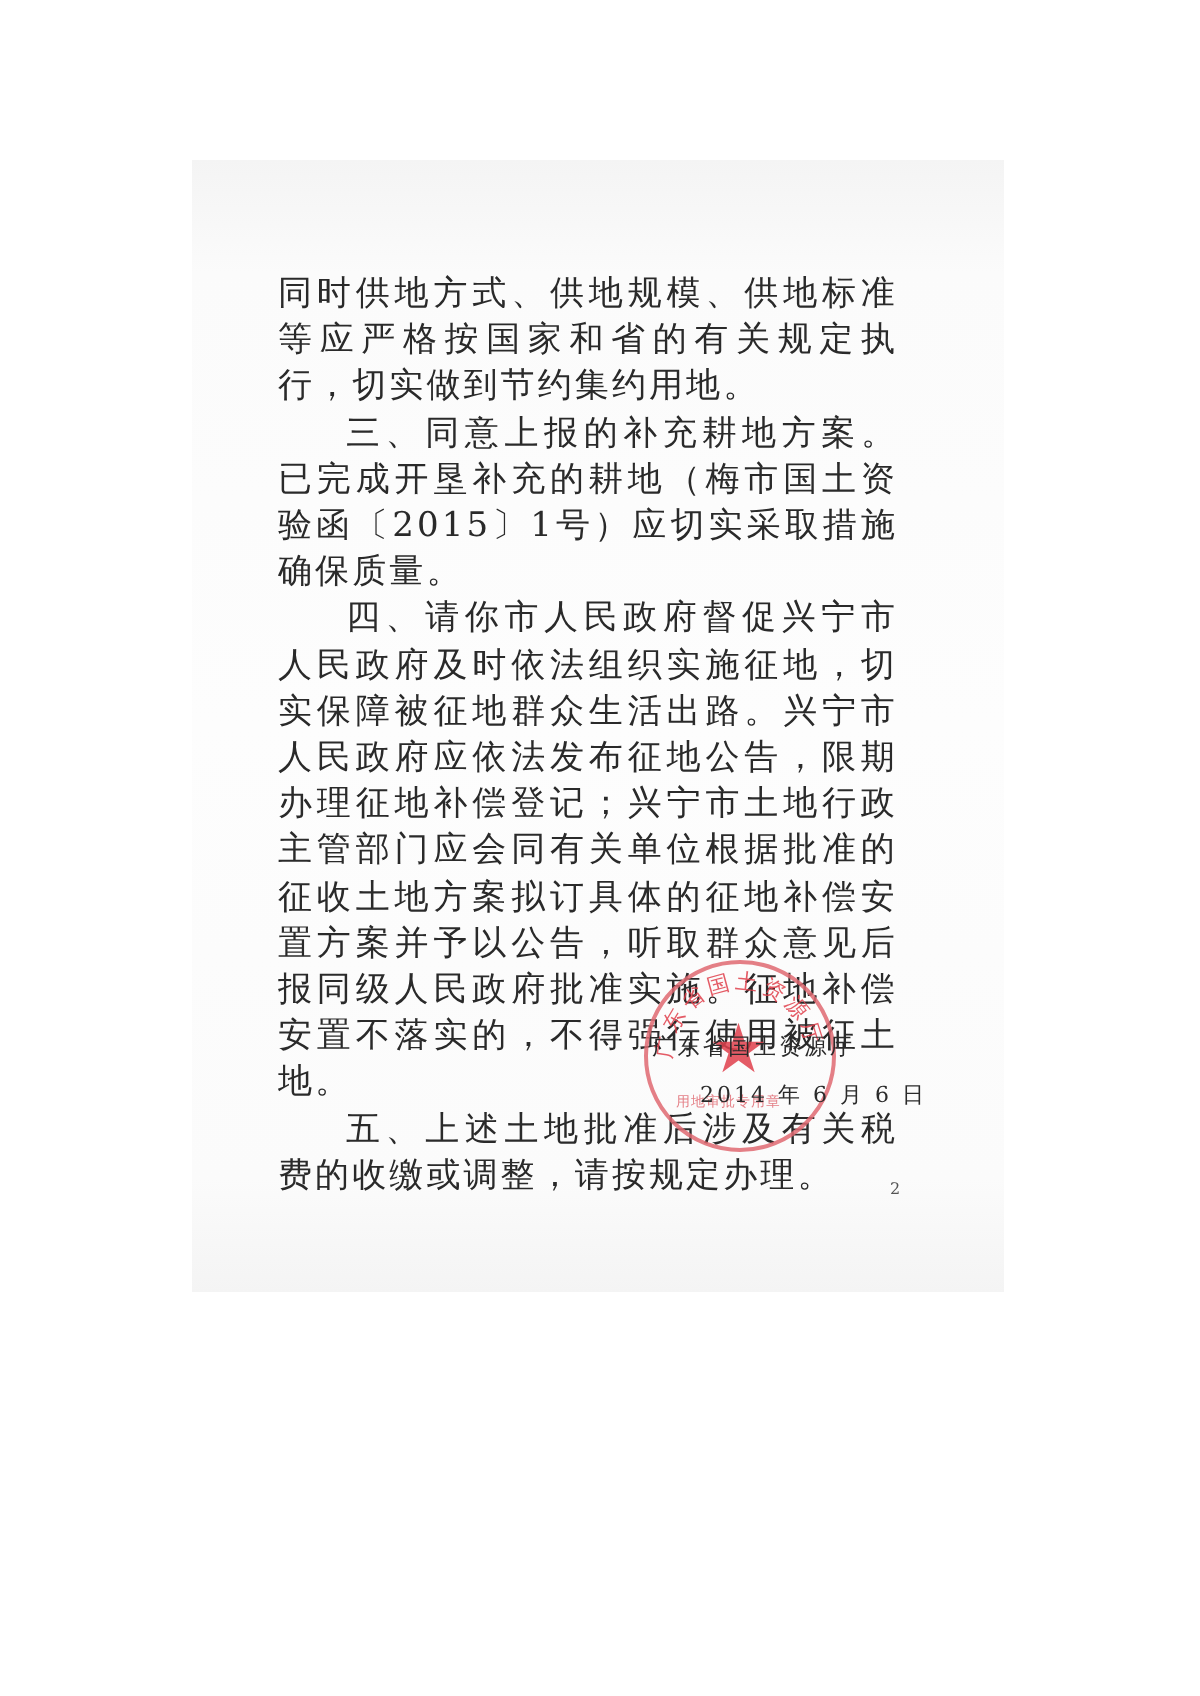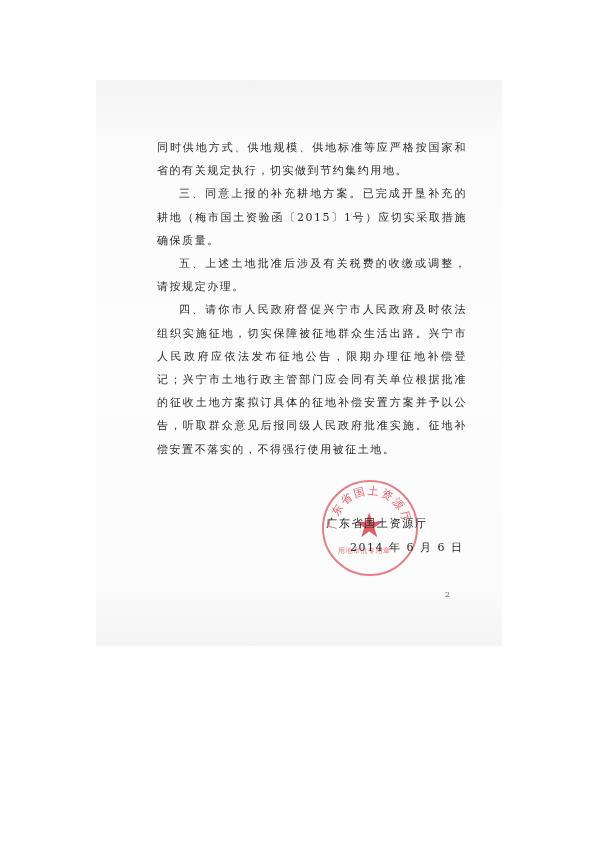--- a/index.html
+++ b/index.html
@@ -5,22 +5,22 @@
   html, body { margin: 0; padding: 0; }
   body {
     width: 600px; height: 848px; background: #ffffff; position: relative; overflow: hidden;
     font-family: "DejaVu Serif", "Liberation Serif", serif;
   }
   .scan-page {
     position: absolute; left: 96px; top: 80px; width: 406px; height: 566px;
     background: linear-gradient(180deg, #f4f4f4 0%, #fbfbfb 10%, #fdfdfd 50%, #fbfbfb 90%, #f4f4f4 100%);
   }
   .body-text {
-    position: absolute; left: 157px; top: 136px; width: 310px;
-    font-size: 11px; line-height: 23.2px; color: #2a2a2a; letter-spacing: 1.55px;
+    position: absolute; left: 139px; top: 136px; width: 310px;
+    font-size: 17px; line-height: 23.2px; color: #2a2a2a; letter-spacing: 1.55px;
   }
   .para { margin: 0; text-indent: 2em; text-align: justify; }
   .para.cont { text-indent: 0; }
   .seal {
     position: absolute; left: 322px; top: 480px; width: 92px; height: 92px;
     border-radius: 50%; border: 2px solid #e06a72; opacity: 0.85;
   }
   .seal-arc {
     position: absolute; left: 0; top: 0; width: 92px; height: 92px;
   }
@@ -42,22 +42,22 @@
   }
 </style>
 </head>
 <body>
 
 <div class="scan-page"></div>
 
 <div class="body-text">
   <p class="para cont">同时供地方式、供地规模、供地标准等应严格按国家和省的有关规定执行，切实做到节约集约用地。</p>
   <p class="para">三、同意上报的补充耕地方案。已完成开垦补充的耕地（梅市国土资验函〔2015〕1号）应切实采取措施确保质量。</p>
+  <p class="para">四、请你市人民政府督促兴宁市人民政府及时依法组织实施征地，切实保障被征地群众生活出路。兴宁市人民政府应依法发布征地公告，限期办理征地补偿登记；兴宁市土地行政主管部门应会同有关单位根据批准的征收土地方案拟订具体的征地补偿安置方案并予以公告，听取群众意见后报同级人民政府批准实施。征地补偿安置不落实的，不得强行使用被征土地。</p>
   <p class="para">五、上述土地批准后涉及有关税费的收缴或调整，请按规定办理。</p>
-  <p class="para">四、请你市人民政府督促兴宁市人民政府及时依法组织实施征地，切实保障被征地群众生活出路。兴宁市人民政府应依法发布征地公告，限期办理征地补偿登记；兴宁市土地行政主管部门应会同有关单位根据批准的征收土地方案拟订具体的征地补偿安置方案并予以公告，听取群众意见后报同级人民政府批准实施。征地补偿安置不落实的，不得强行使用被征土地。</p>
 </div>
 
 <div class="seal">
   <svg class="seal-arc" viewBox="0 0 92 92">
     <defs>
       <path id="arcpath" d="M 14 58 A 34 34 0 1 1 78 58"></path>
     </defs>
     <text font-size="11" fill="#e0404c" font-family="DejaVu Serif, serif" letter-spacing="2">
       <textPath href="#arcpath" startOffset="8%" id="seal-arc-tp">广东省国土资源厅</textPath>
     </text>

